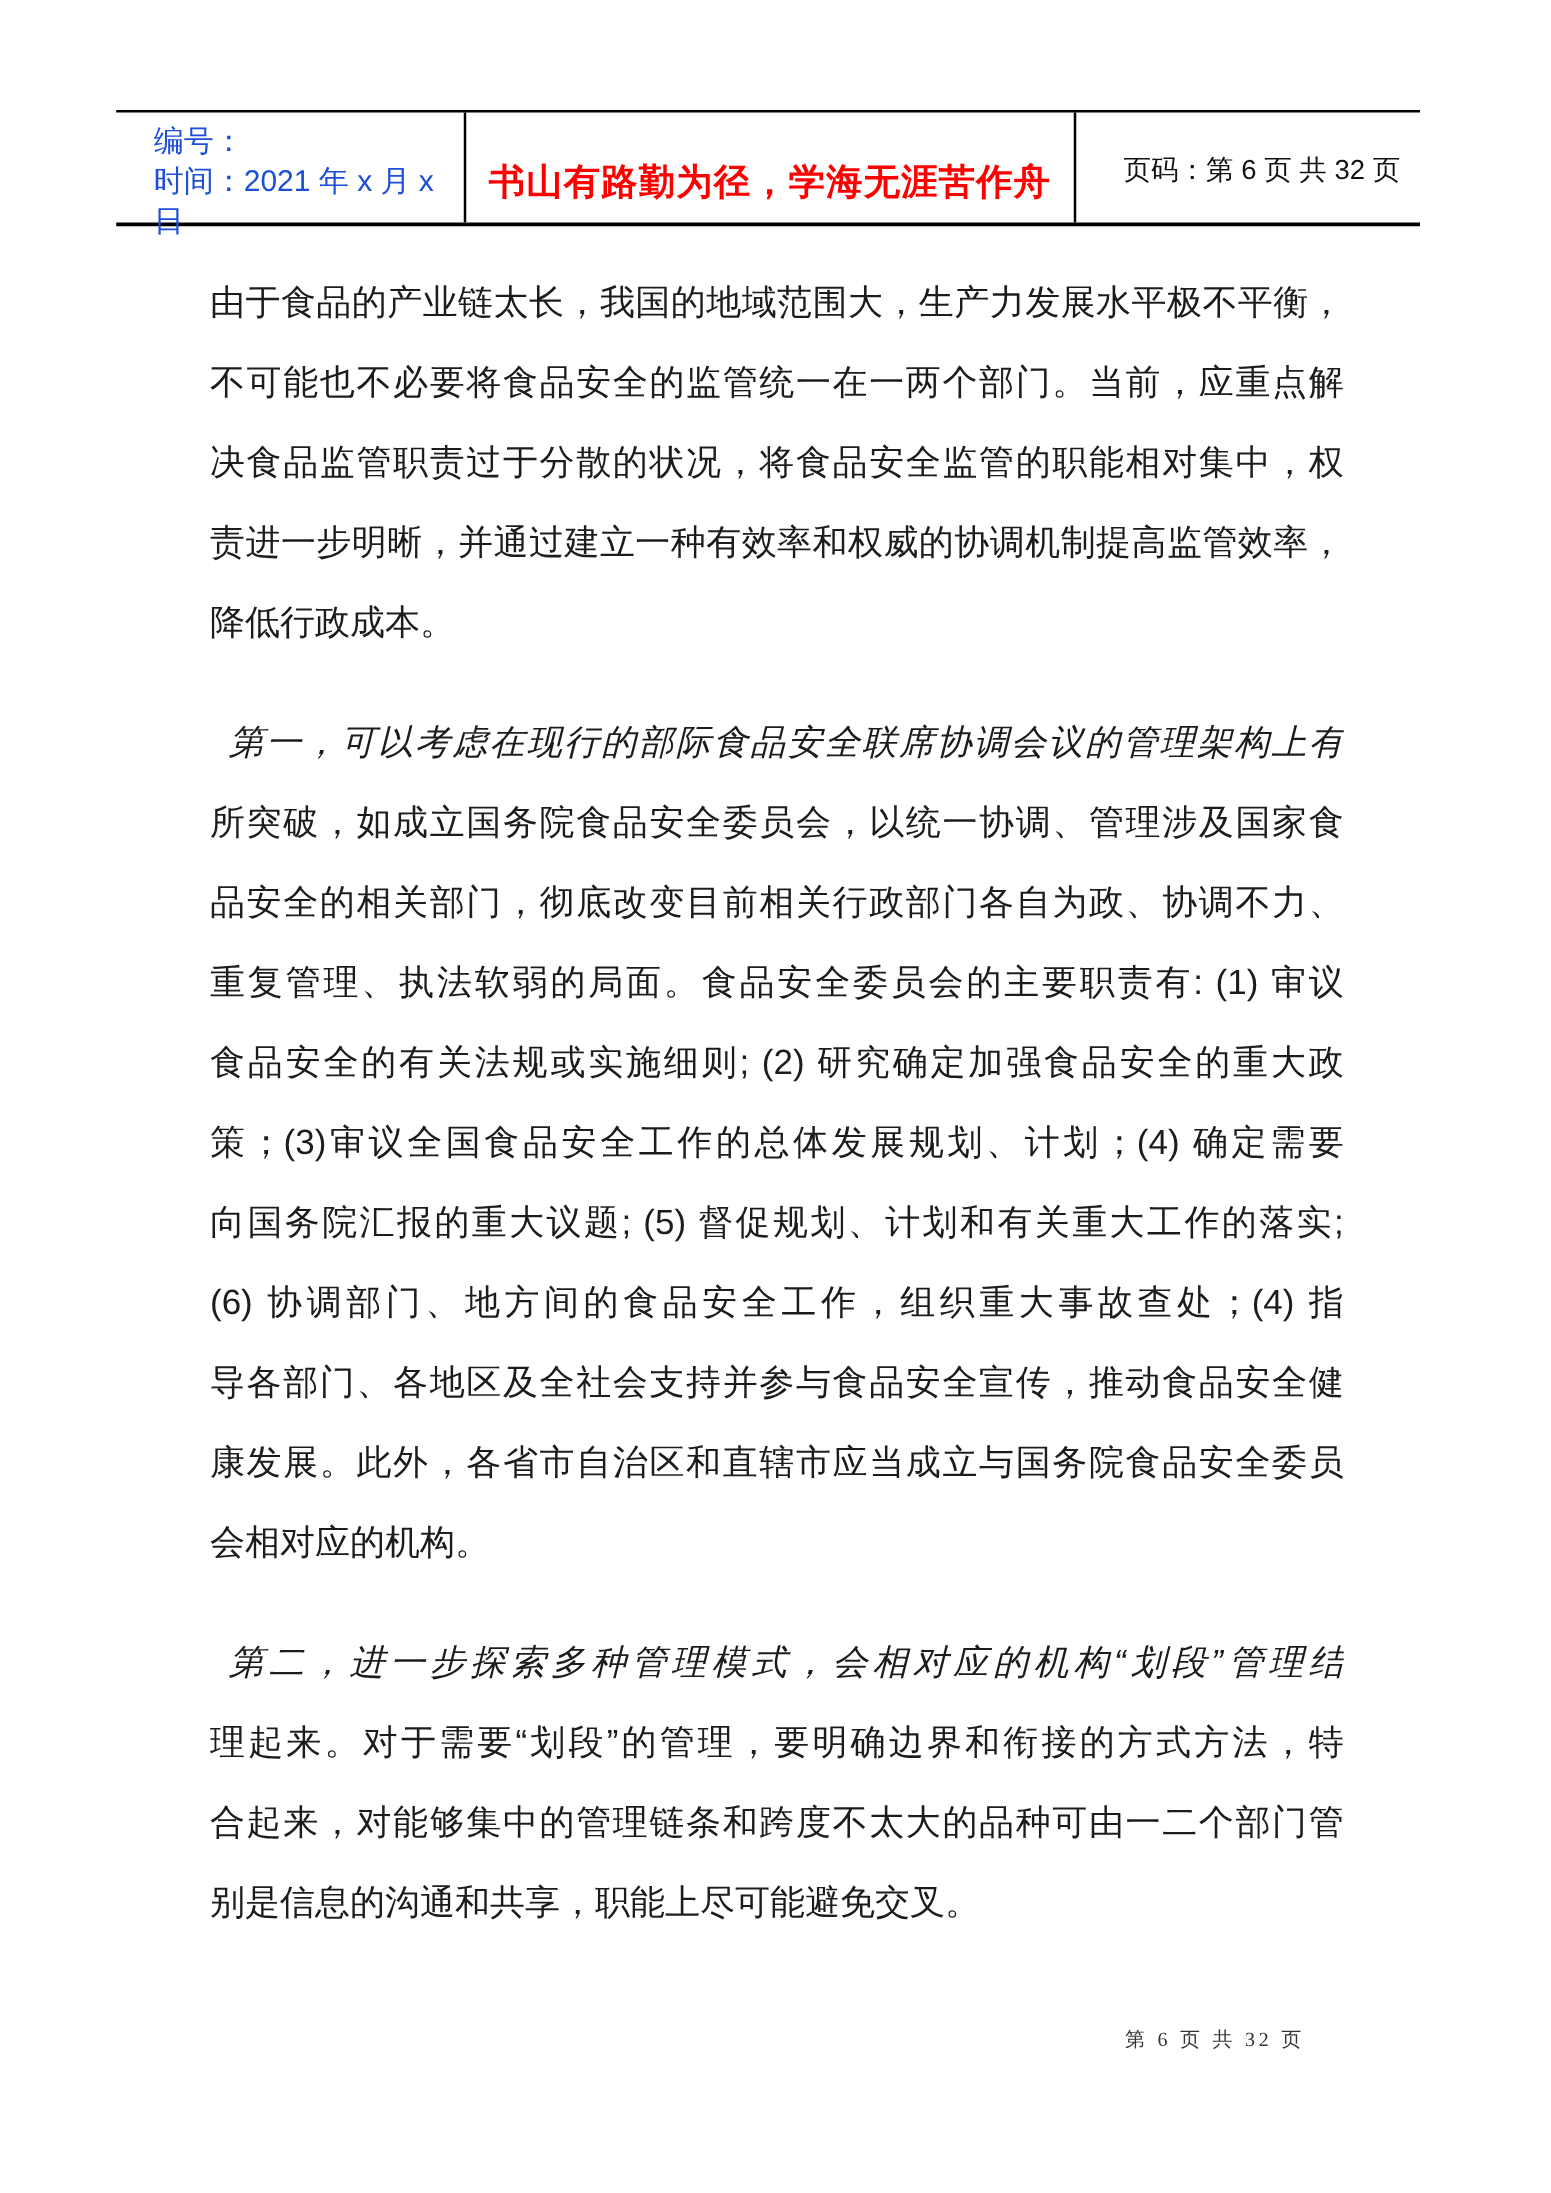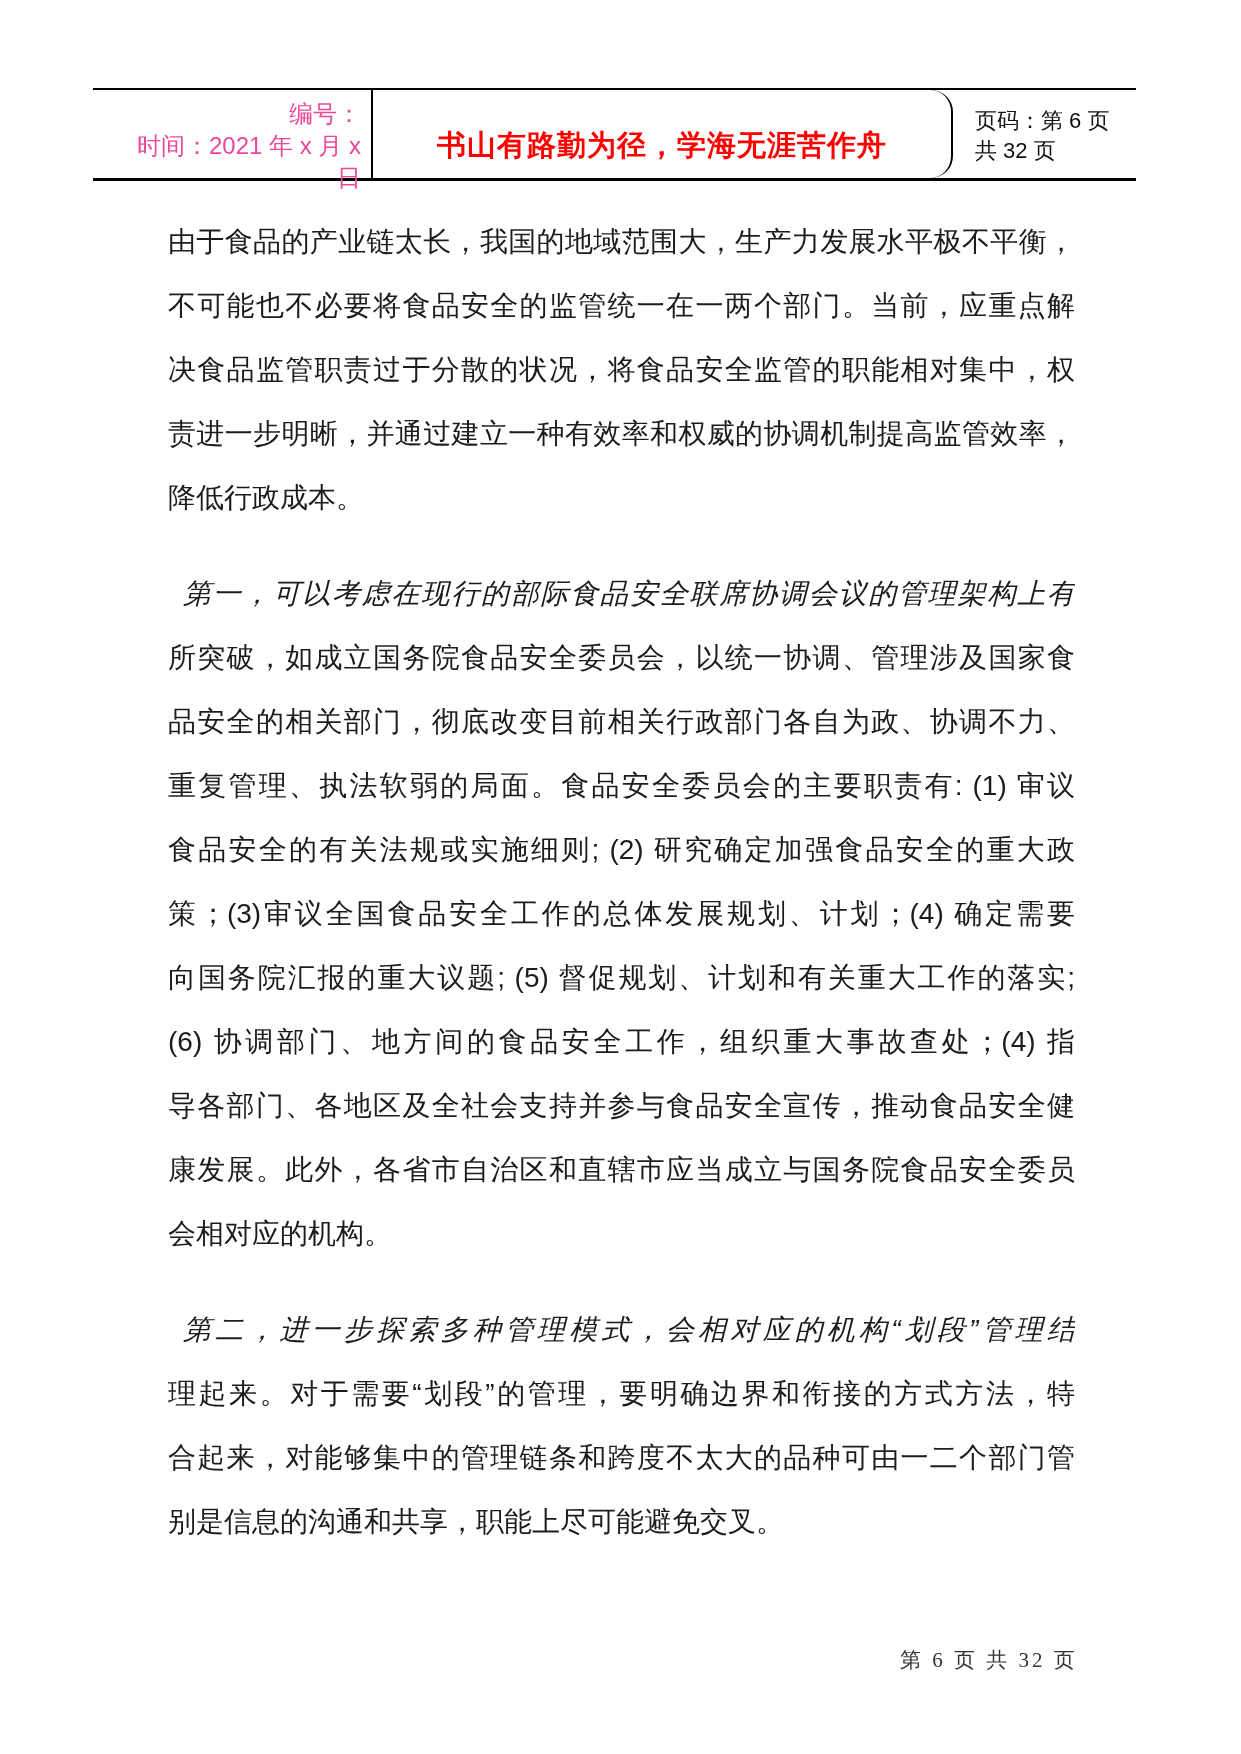--- a/index.html
+++ b/index.html
@@ -19,28 +19,27 @@
     width:1043px; height:93px;
     display:flex;
     border-top:2px solid #000;
     border-bottom:3px solid #000;
   }
   .cell { height:100%; }
   .cell-meta {
     width:280px;
     border-right:2px solid #000;
     padding:8px 10px 0 30px;
-    font-size:24px; line-height:32px; color:#ec4899;text-align:right;
+    font-size:24px; line-height:32px; color:#1d4ed8;
   }
   .cell-slogan {
-    width:580px;
+    width:488px;
     border-right:2px solid #000;
     display:flex; align-items:center; justify-content:center;
     padding-top:24px;
-    border-radius:22px;
   }
   .slogan {
     font-size:29px; font-weight:bold;
     letter-spacing:1px;
   }
   .cell-page {
     flex:1;
     display:flex; align-items:center;
     padding-left:22px; padding-top:4px;
     font-size:22px; color:#111;justify-content:center;
@@ -64,21 +63,21 @@
   }
   .line.para-last {
     text-align-last:left;
   }
   .line.first-indent { text-indent:15px;font-style:italic; }
 
   
   .footer {
     position:absolute; left:900px; top:1622px;
     font-family:"Liberation Serif","DejaVu Serif",serif;
-    font-size:21px; letter-spacing:3px; color:#333;margin-top:24px;
+    font-size:16px; letter-spacing:3px; color:#333;
   }
 </style>
 </head>
 <body>
 
 <div class="page">
 
   <div class="header-table">
     <div class="cell cell-meta">
       <div>编号：</div>

